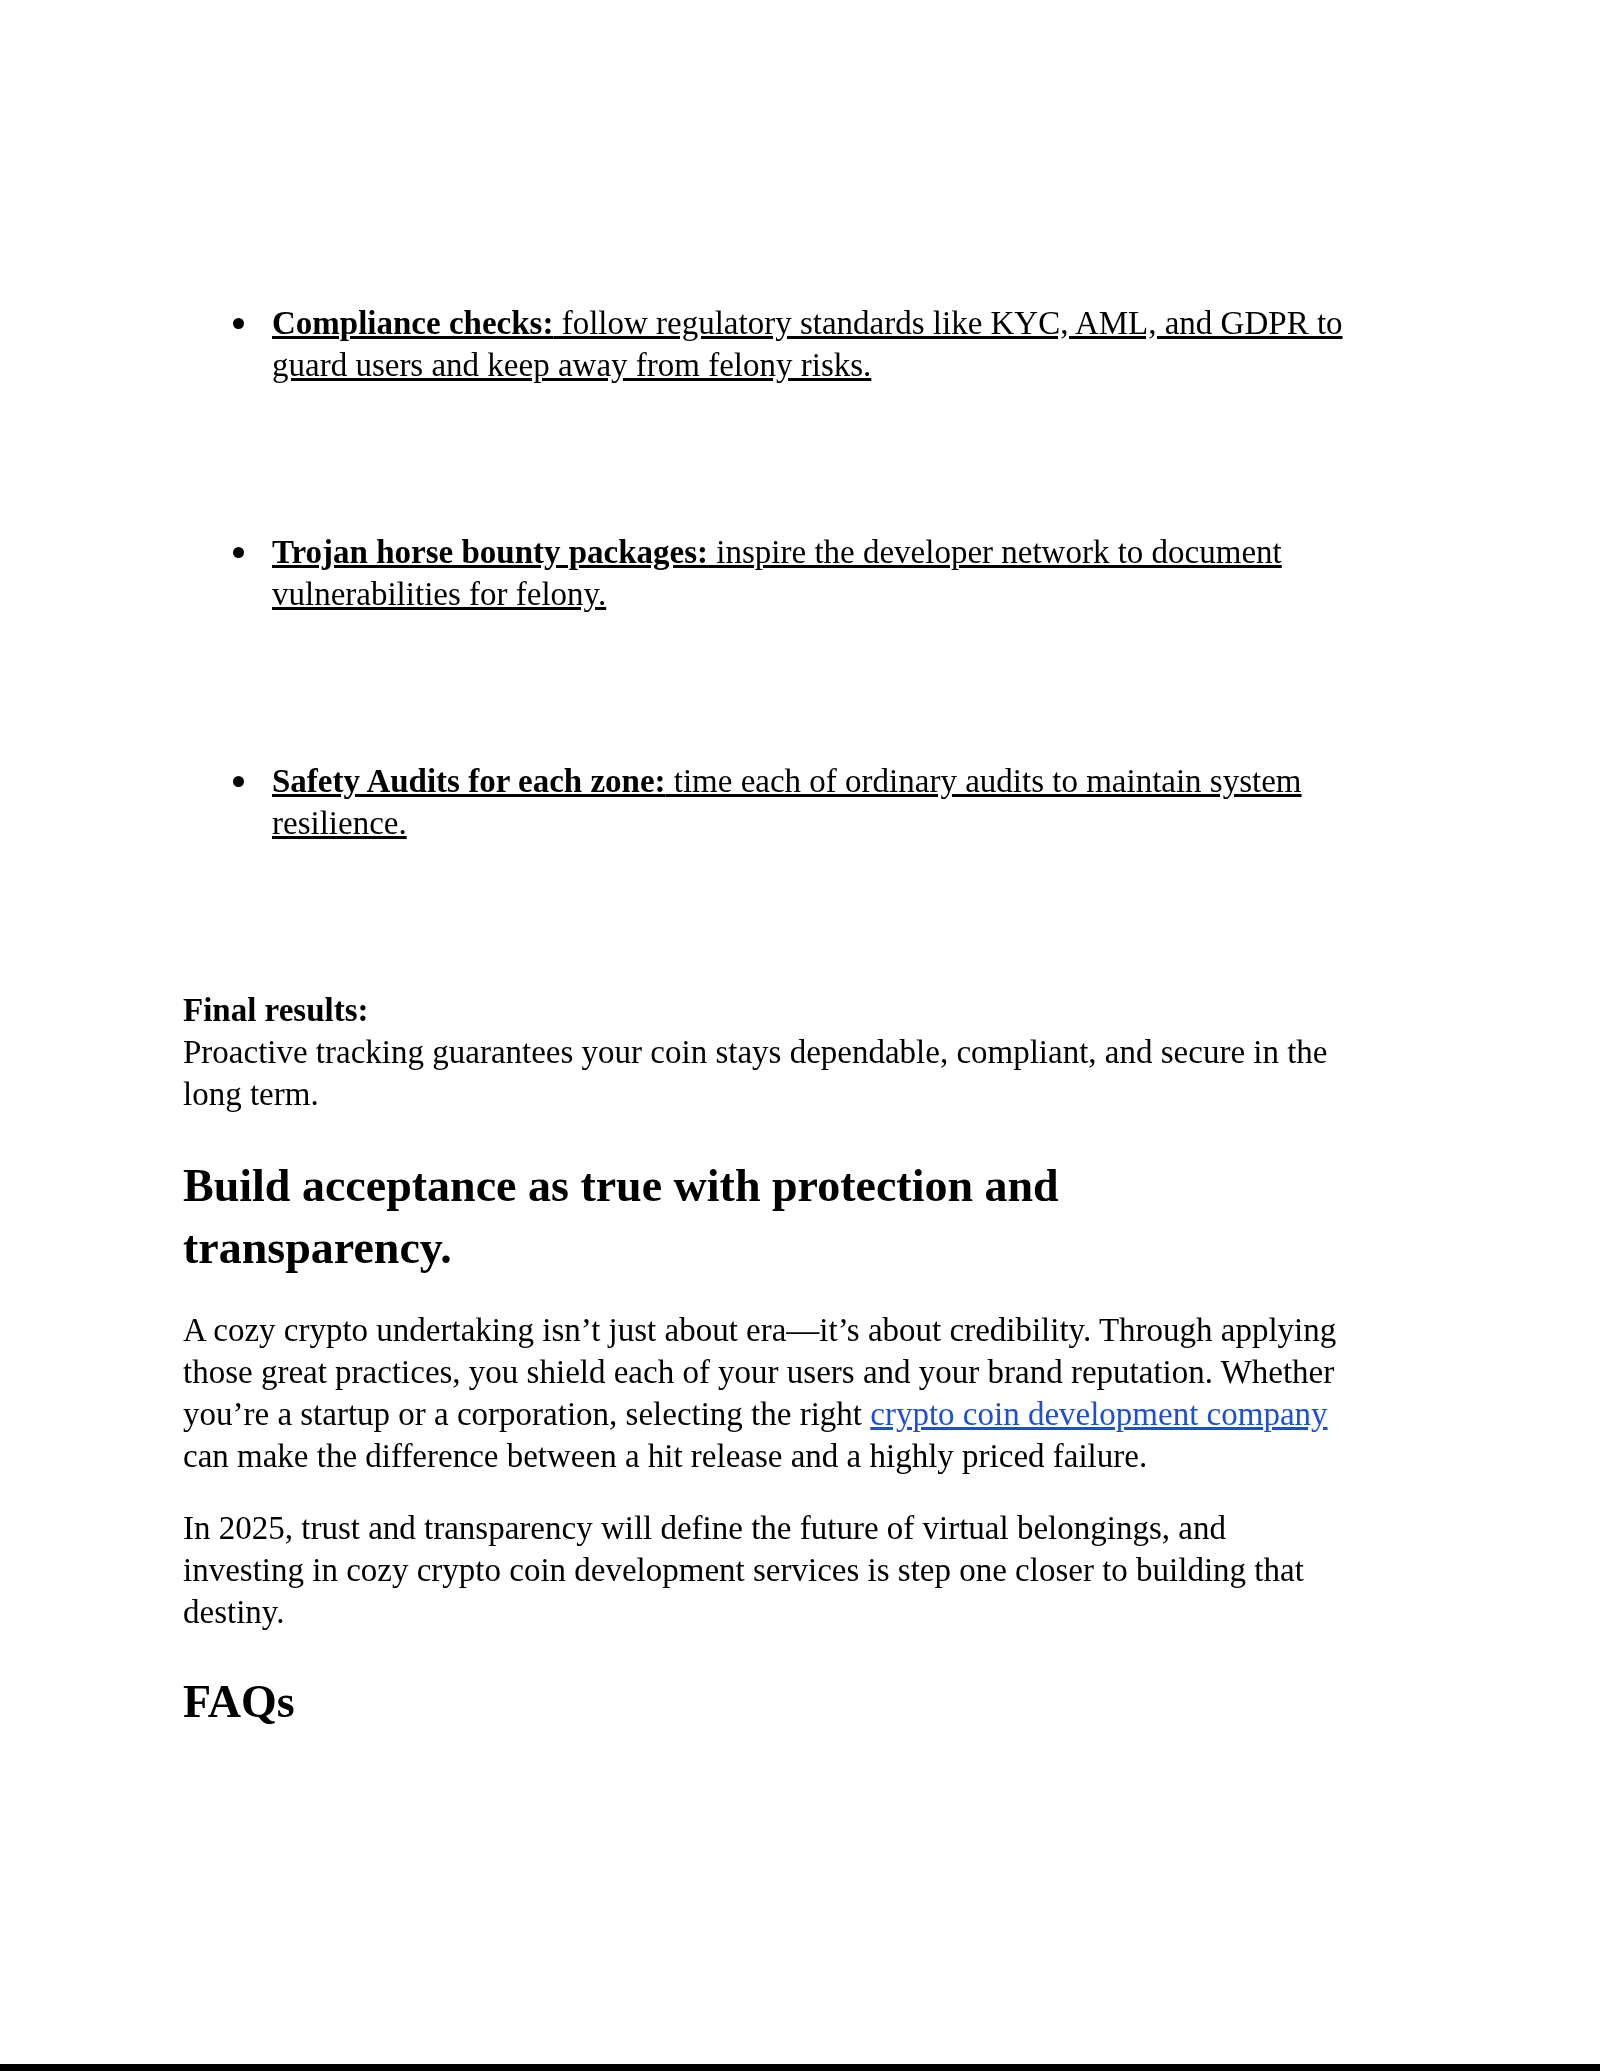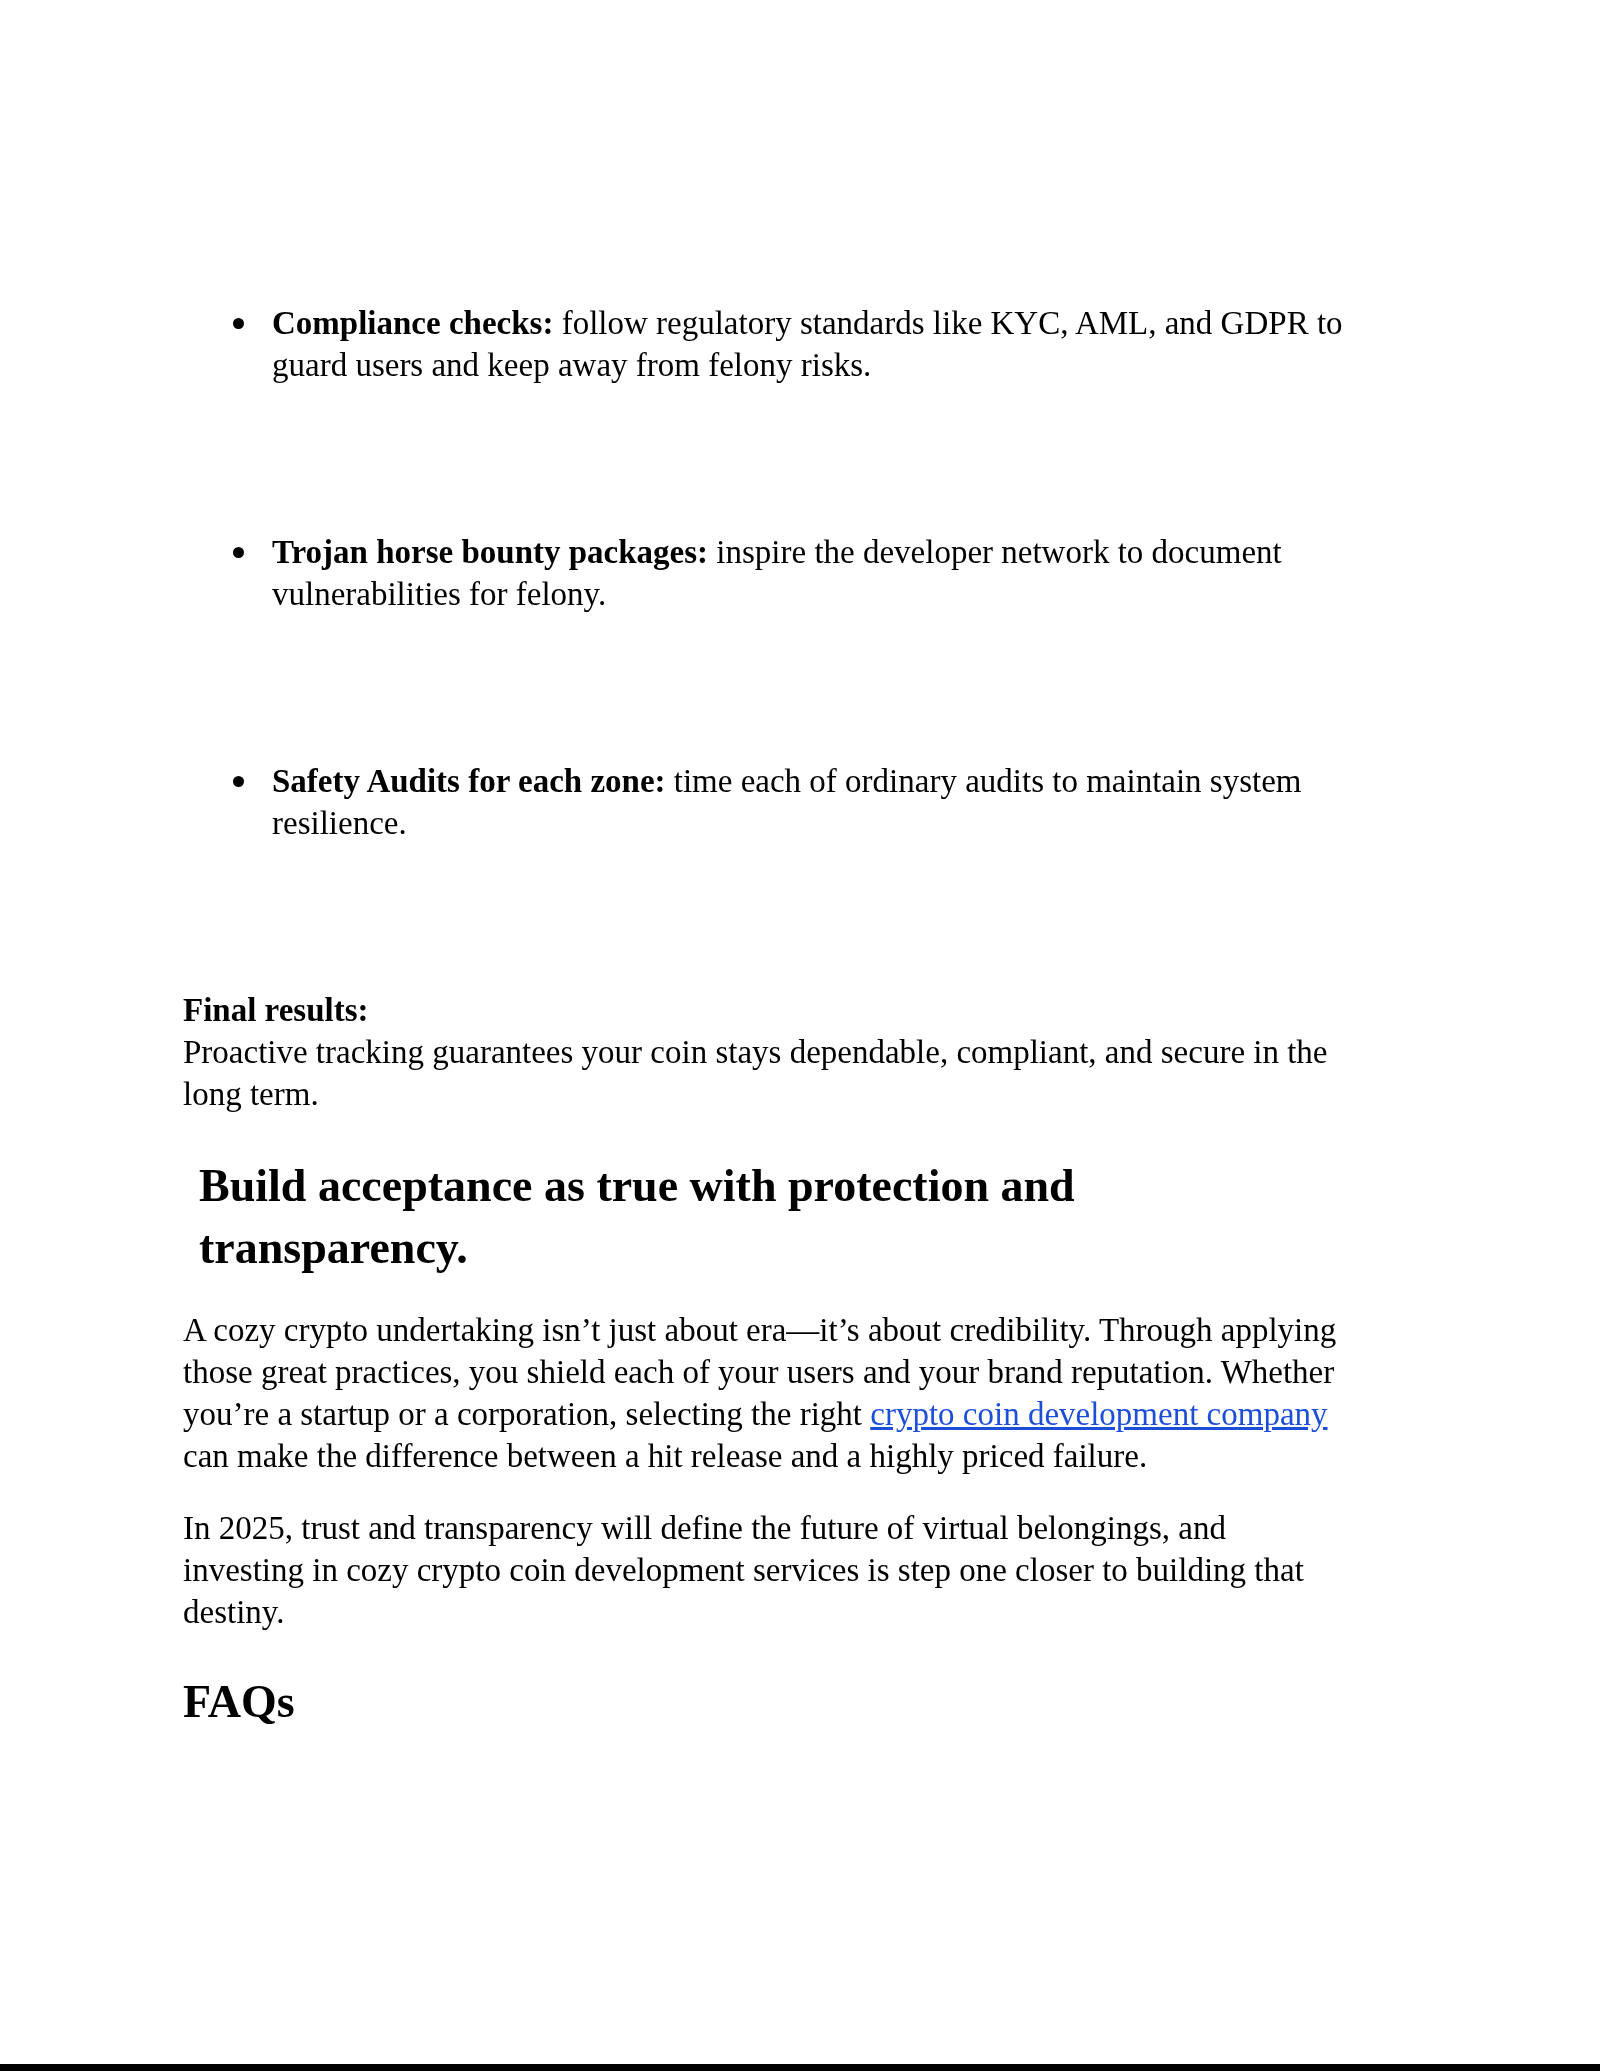--- a/index.html
+++ b/index.html
@@ -22,20 +22,21 @@
   .content {
     position: absolute;
     top: 302px;
     left: 183px;
     width: 1235px;
   }
   ul.bullet-list {
     margin: 0;
     padding: 0;
     list-style: none;
+    text-decoration: underline;
   }
   li.bullet-item {
     display: flex;
     align-items: flex-start;
     margin: 0 0 145px 0;
   }
   .bullet-dot {
     flex: none;
     width: 11px;
     height: 11px;
@@ -49,21 +50,21 @@
   b, .bold { font-weight: bold; }
   .final-label {
     font-weight: bold;
     margin: 0 0 28px 0;
   }
   p.para { margin: 0; }
   h1.build-heading {
     font-size: 46px;
     line-height: 62px;
     font-weight: bold;
-    margin: 40px 0 30px 16px;
+    margin: 40px 0 30px 0;
   }
   h2.faqs-heading {
     font-size: 46px;
     line-height: 62px;
     font-weight: bold;
     margin: 38px 0 28px 0;
   }
   h3.faq-question {
     font-size: 36px;
     line-height: 42px;

